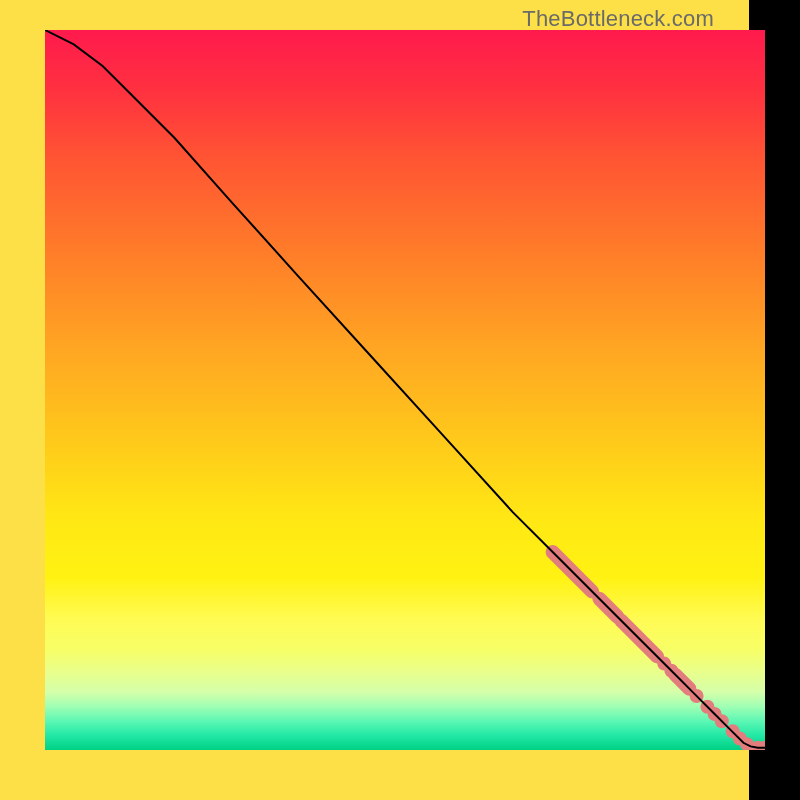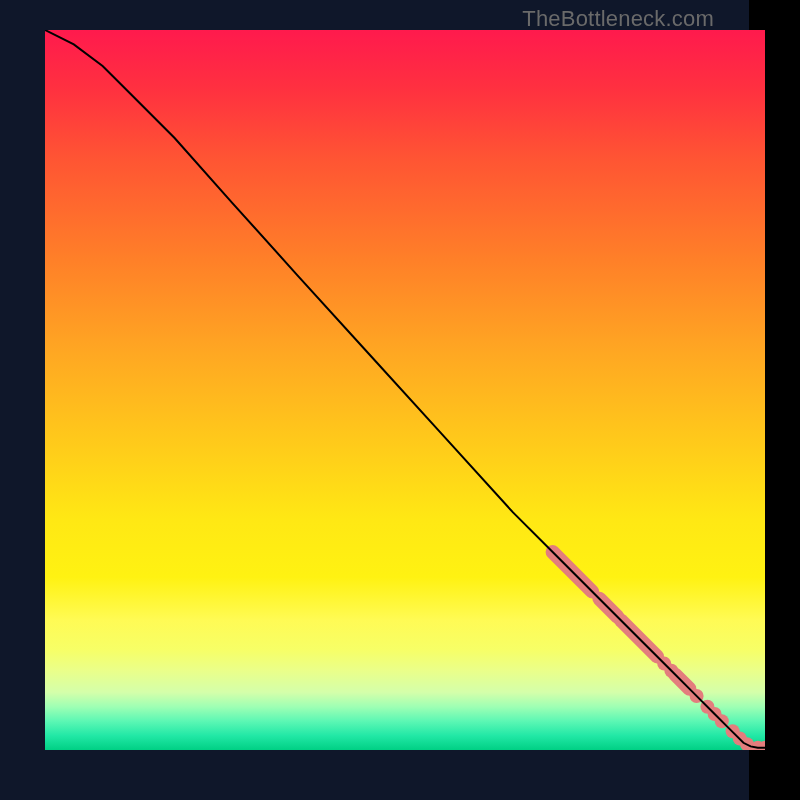--- a/index.html
+++ b/index.html
@@ -8,21 +8,21 @@
     width: 800px;
     height: 800px;
     background: #000;
     font-family: Arial, Helvetica, sans-serif;
     overflow: hidden;
   }
   .frame {
     position: relative;
     width: 749px;
     height: 800px;
-    background: #0f172a;
+    background: #fde047;
   }
   .plot-area {
     position: absolute;
     left: 45px;
     top: 30px;
     width: 720px;
     height: 720px;
     background: linear-gradient(to bottom,
       #ff1a4d 0%,
       #ff3040 8%,

